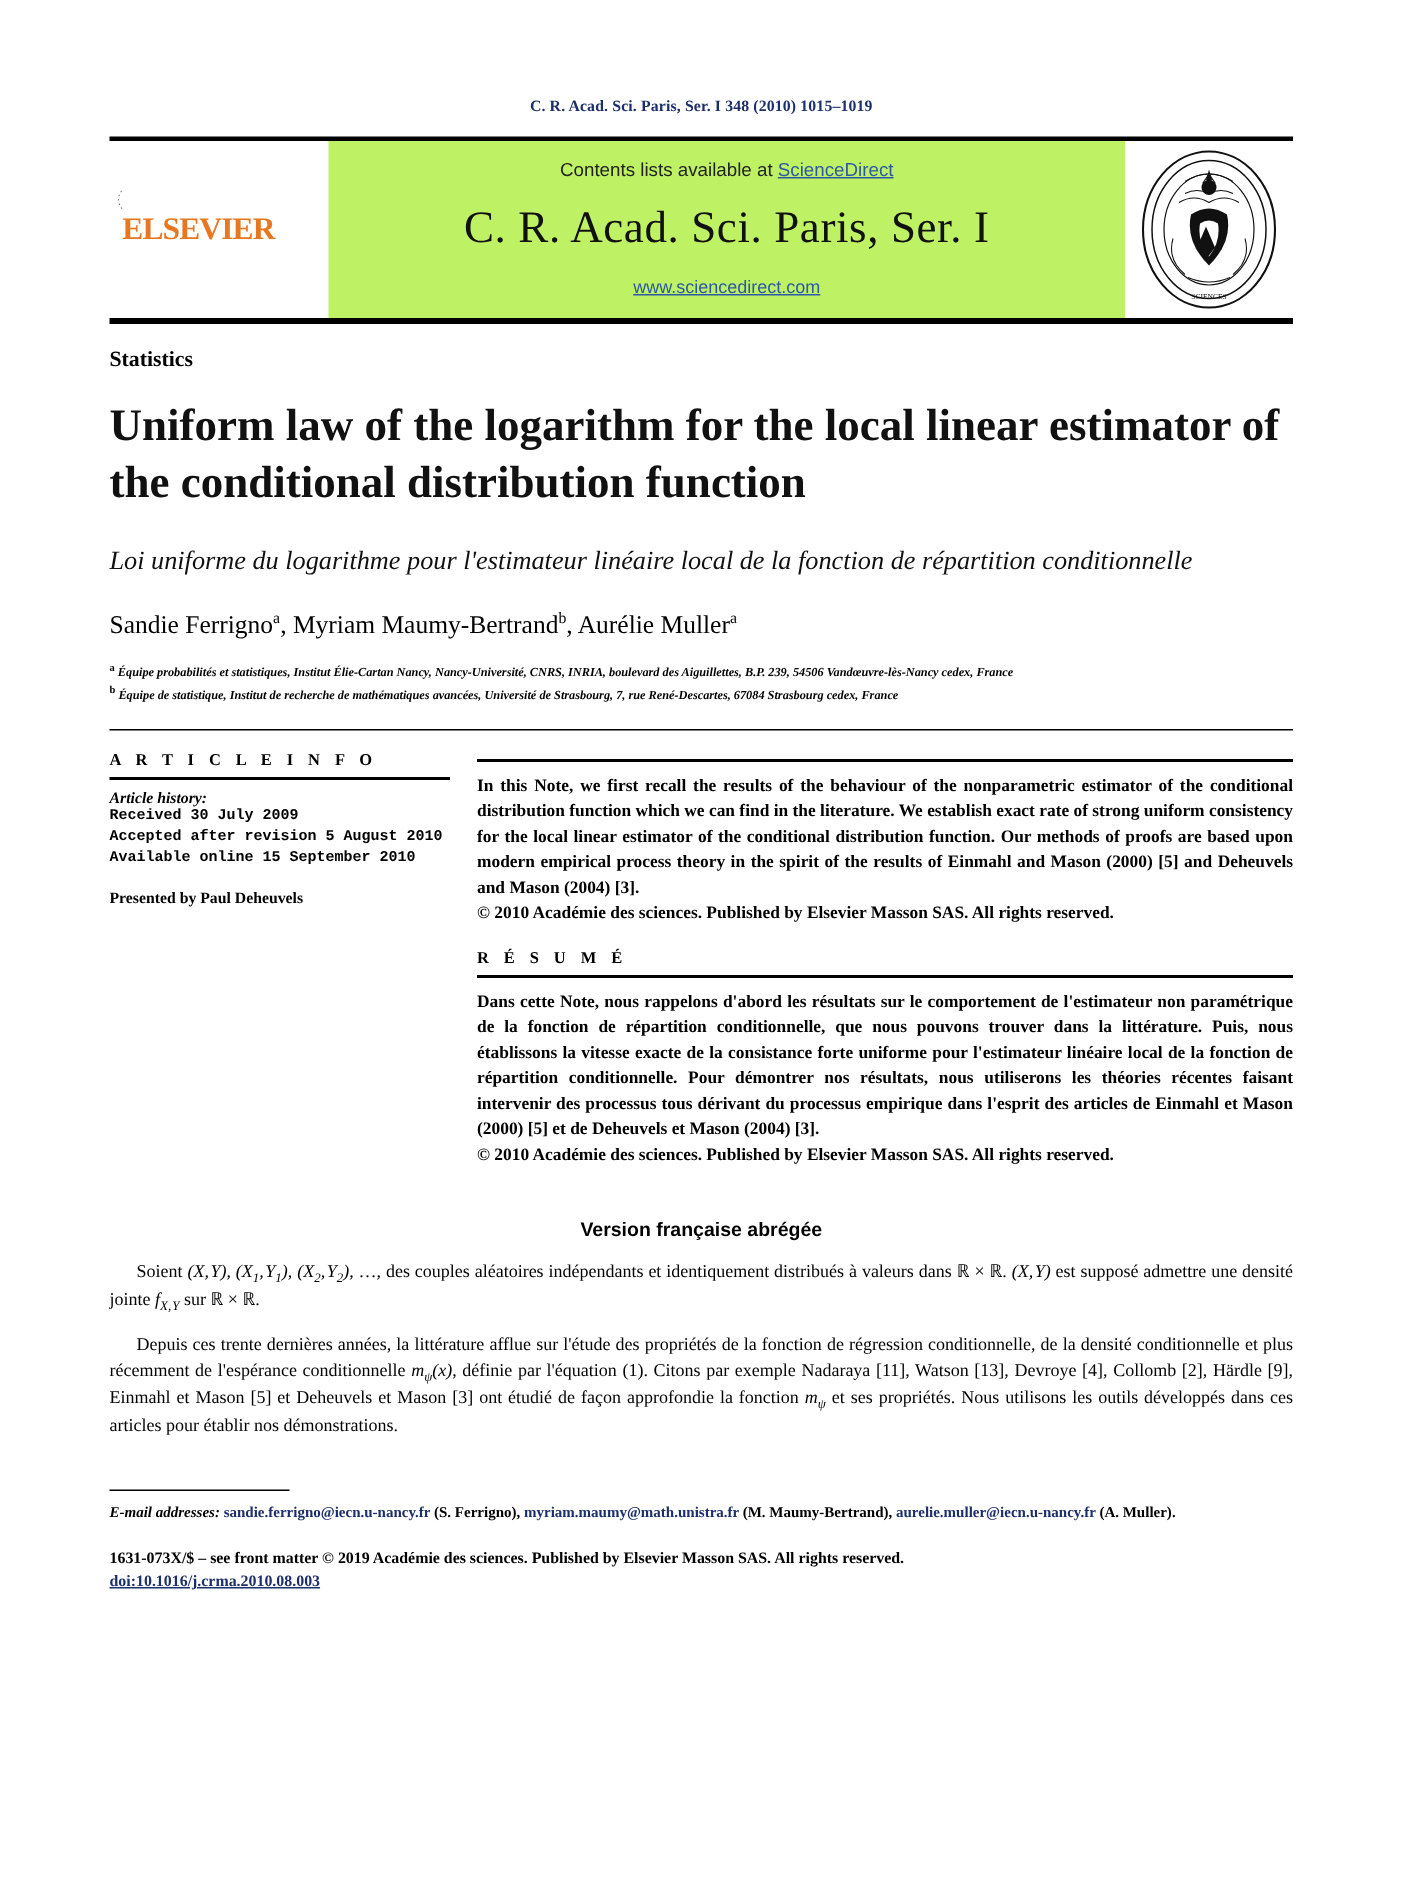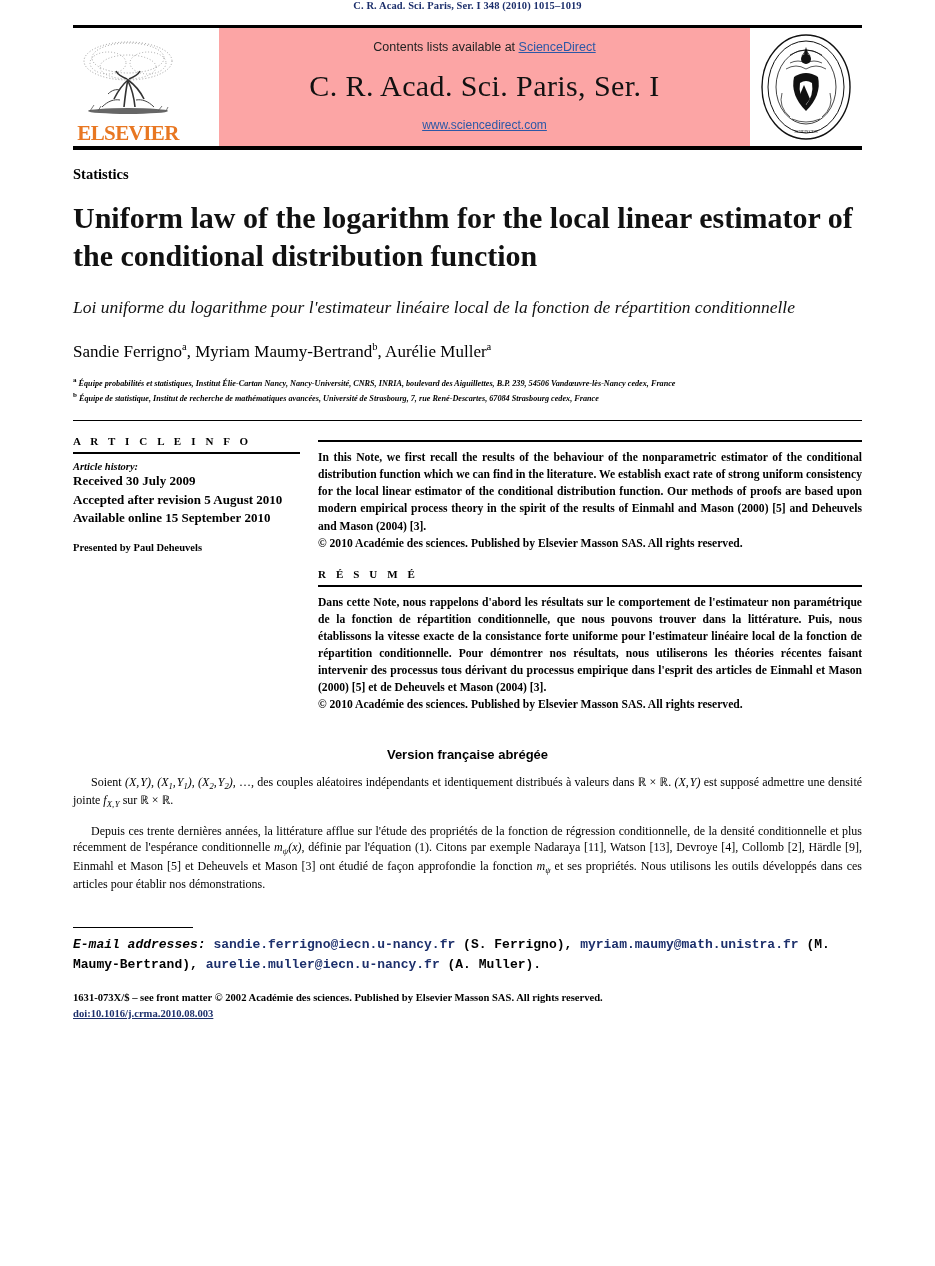--- a/index.html
+++ b/index.html
@@ -29,58 +29,59 @@
   }
 
   
   .running-head {
     text-align: center;
     font-family: "Liberation Serif", serif;
     font-weight: bold;
     font-size: 10.5px;
     color: #1c2f6b;
     letter-spacing: 0.1px;
+    padding-top: 66px;
   }
 
   
   .banner-rule-top {
     border-top: 3px solid #000;
     margin-top: 14px;
   }
   .banner {
     display: flex;
     align-items: stretch;
     height: 118px;
   }
   .banner-left {
     width: 110px;
     flex: 0 0 110px;
     display: flex;
-    flex-direction: column;
+    flex-direction: row;
     justify-content: flex-end;
     align-items: center;
     padding-bottom: 2px;
   }
   .elsevier-tree {
     width: 100px;
     height: 86px;
     position: relative;
     overflow: hidden;
   }
   .elsevier-word {
     font-family: "Liberation Serif", serif;
     font-weight: bold;
     font-size: 21px;
     color: #E87722;
     letter-spacing: -0.6px;
     line-height: 1;
   }
   .banner-center {
     flex: 1 1 auto;
-    background: #fca5a5;
+    background: #bef264;
     display: flex;
     flex-direction: column;
     align-items: center;
     justify-content: space-between;
     padding: 12px 0 14px 0;
     margin-left: 36px;
   }
   .contents-line {
     font-family: "Liberation Sans", sans-serif;
     font-size: 12.5px;
@@ -188,23 +189,23 @@
     border-top: 2px solid #000;
     margin: 5px 0 7px 0;
   }
   .hist-label {
     font-family: "Liberation Serif", serif;
     font-style: italic;
     font-weight: bold;
     font-size: 10.5px;
   }
   .hist-line {
-    font-family: Liberation Serif, serif;
-    font-weight: bold;
-    font-size: 13px;
+    font-family: Liberation Mono, monospace;
+    font-weight: bold;
+    font-size: 10px;
     line-height: 1.42;
   }
   .presented {
     font-family: "Liberation Serif", serif;
     font-weight: bold;
     font-size: 10.5px;
     margin-top: 14px;
   }
   .abs-body {
     font-family: "Liberation Serif", serif;
@@ -241,23 +242,23 @@
   .mathit { font-style: italic; }
   .bb { font-family: "Liberation Serif", serif; }
 
   
   .foot-rule {
     border-top: 1px solid #000;
     width: 120px;
     margin-top: 34px;
   }
   .foot {
-    font-family: Liberation Mono, monospace;
-    font-weight: bold;
-    font-size: 13px;
+    font-family: Liberation Serif, serif;
+    font-weight: bold;
+    font-size: 10px;
     line-height: 1.5;
     margin-top: 7px;
   }
   .foot .lbl { font-style: italic; }
   .foot a, .foot .mail { color: #1c2f6b; text-decoration: none; }
 
   .imprint {
     font-family: "Liberation Serif", serif;
     font-weight: bold;
     font-size: 10.6px;
@@ -408,18 +409,18 @@
       <span class="lbl">E-mail addresses:</span>
       <a class="mail" href="#">sandie.ferrigno@iecn.u-nancy.fr</a>
       <span>(S. Ferrigno)</span>,
       <a class="mail" href="#">myriam.maumy@math.unistra.fr</a>
       <span>(M. Maumy-Bertrand)</span>,
       <a class="mail" href="#">aurelie.muller@iecn.u-nancy.fr</a>
       <span>(A. Muller)</span>.
     </div>
 
     <div class="imprint">
-      <div>1631-073X/$ – see front matter © 2002 Académie des sciences. Published by Elsevier Masson SAS. All rights reserved.</div>
+      <div>1631-073X/$ – see front matter © 2019 Académie des sciences. Published by Elsevier Masson SAS. All rights reserved.</div>
       <a class="doi" href="#">doi:10.1016/j.crma.2010.08.003</a>
     </div>
 
   </div>
 </div>
 
 </body></html>

